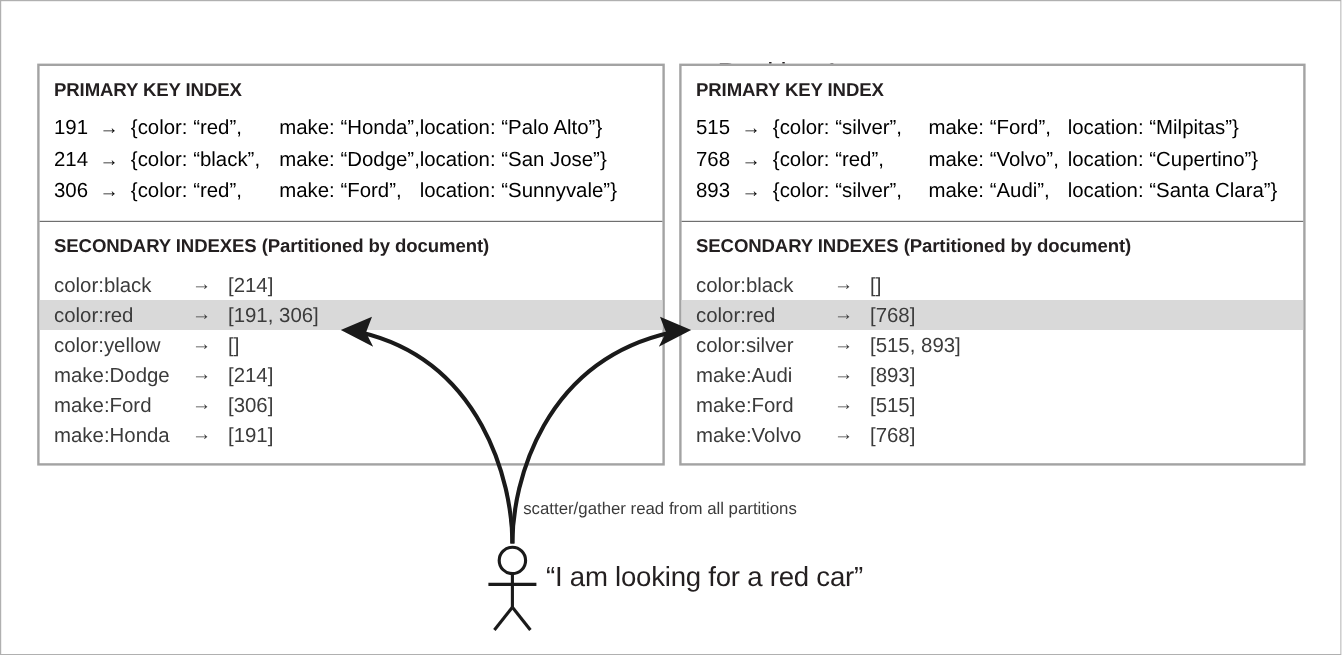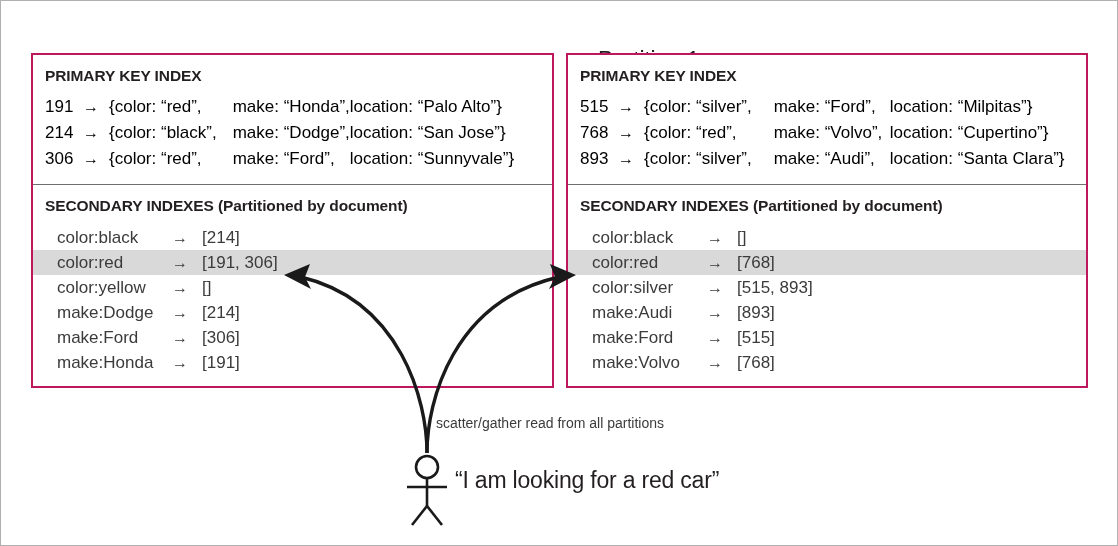--- a/index.html
+++ b/index.html
@@ -26,21 +26,21 @@
     color: #231f20;
     letter-spacing: -0.2px;
     white-space: nowrap;
   }
   #p0-title { left: 30px; top: 10px; }
   #p1-title { left: 597px; top: 10px; margin-top: 36px; }
 
   .partition-box {
     position: absolute;
     box-sizing: border-box;
-    border: 2px solid #be185d;
+    border: 2px solid #a3a3a3;
     background: #ffffff;
     top: 52px;
     height: 335px;
   }
   #p0-box { left: 30px; width: 523px; }
   #p1-box { left: 565px; width: 522px; }
 
   .section {
     position: relative;
     box-sizing: border-box;
@@ -92,21 +92,21 @@
     left: 0px;
     top: 40px;
     width: 100%;
     font-size: 17px;
     color: #3b3b3b;
   }
   .sec-row {
     display: flex;
     align-items: center;
     height: 25px;
-    padding-left: 24px;
+    padding-left: 12px;
     white-space: nowrap;
   }
   .sec-row.highlight { background: #d9d9d9; }
   .sec-term { width: 115px; }
   .sec-arrow { width: 30px; font-size: 16px; }
   .sec-post { }
 
   
   #scatter-label {
     position: absolute;

